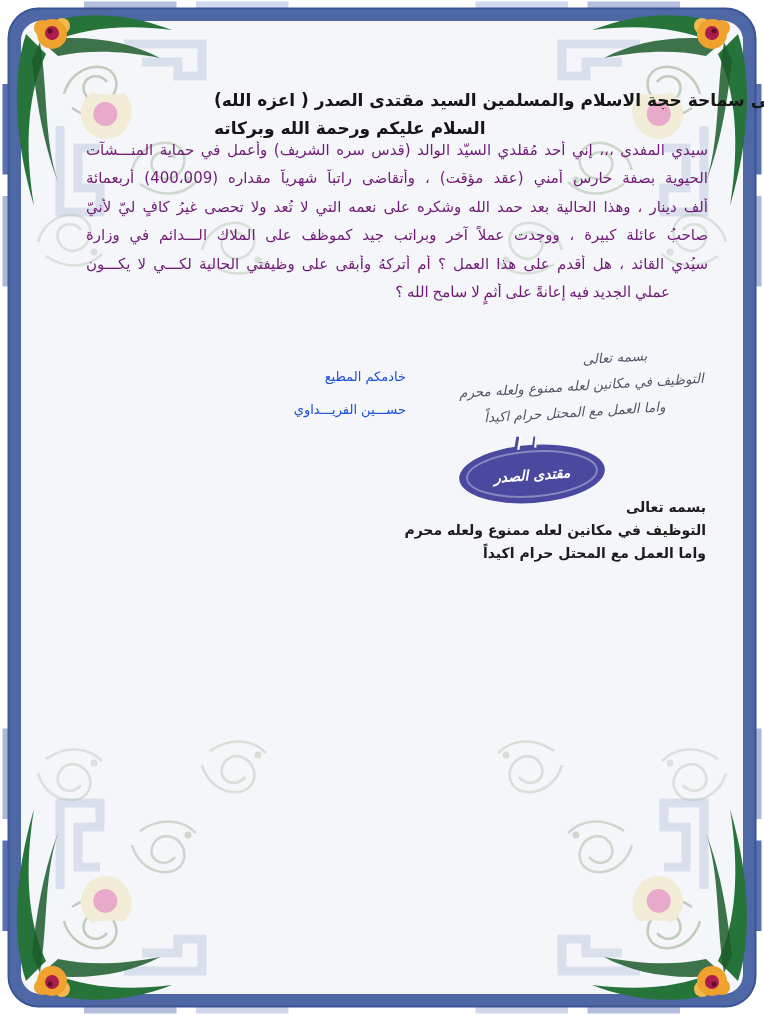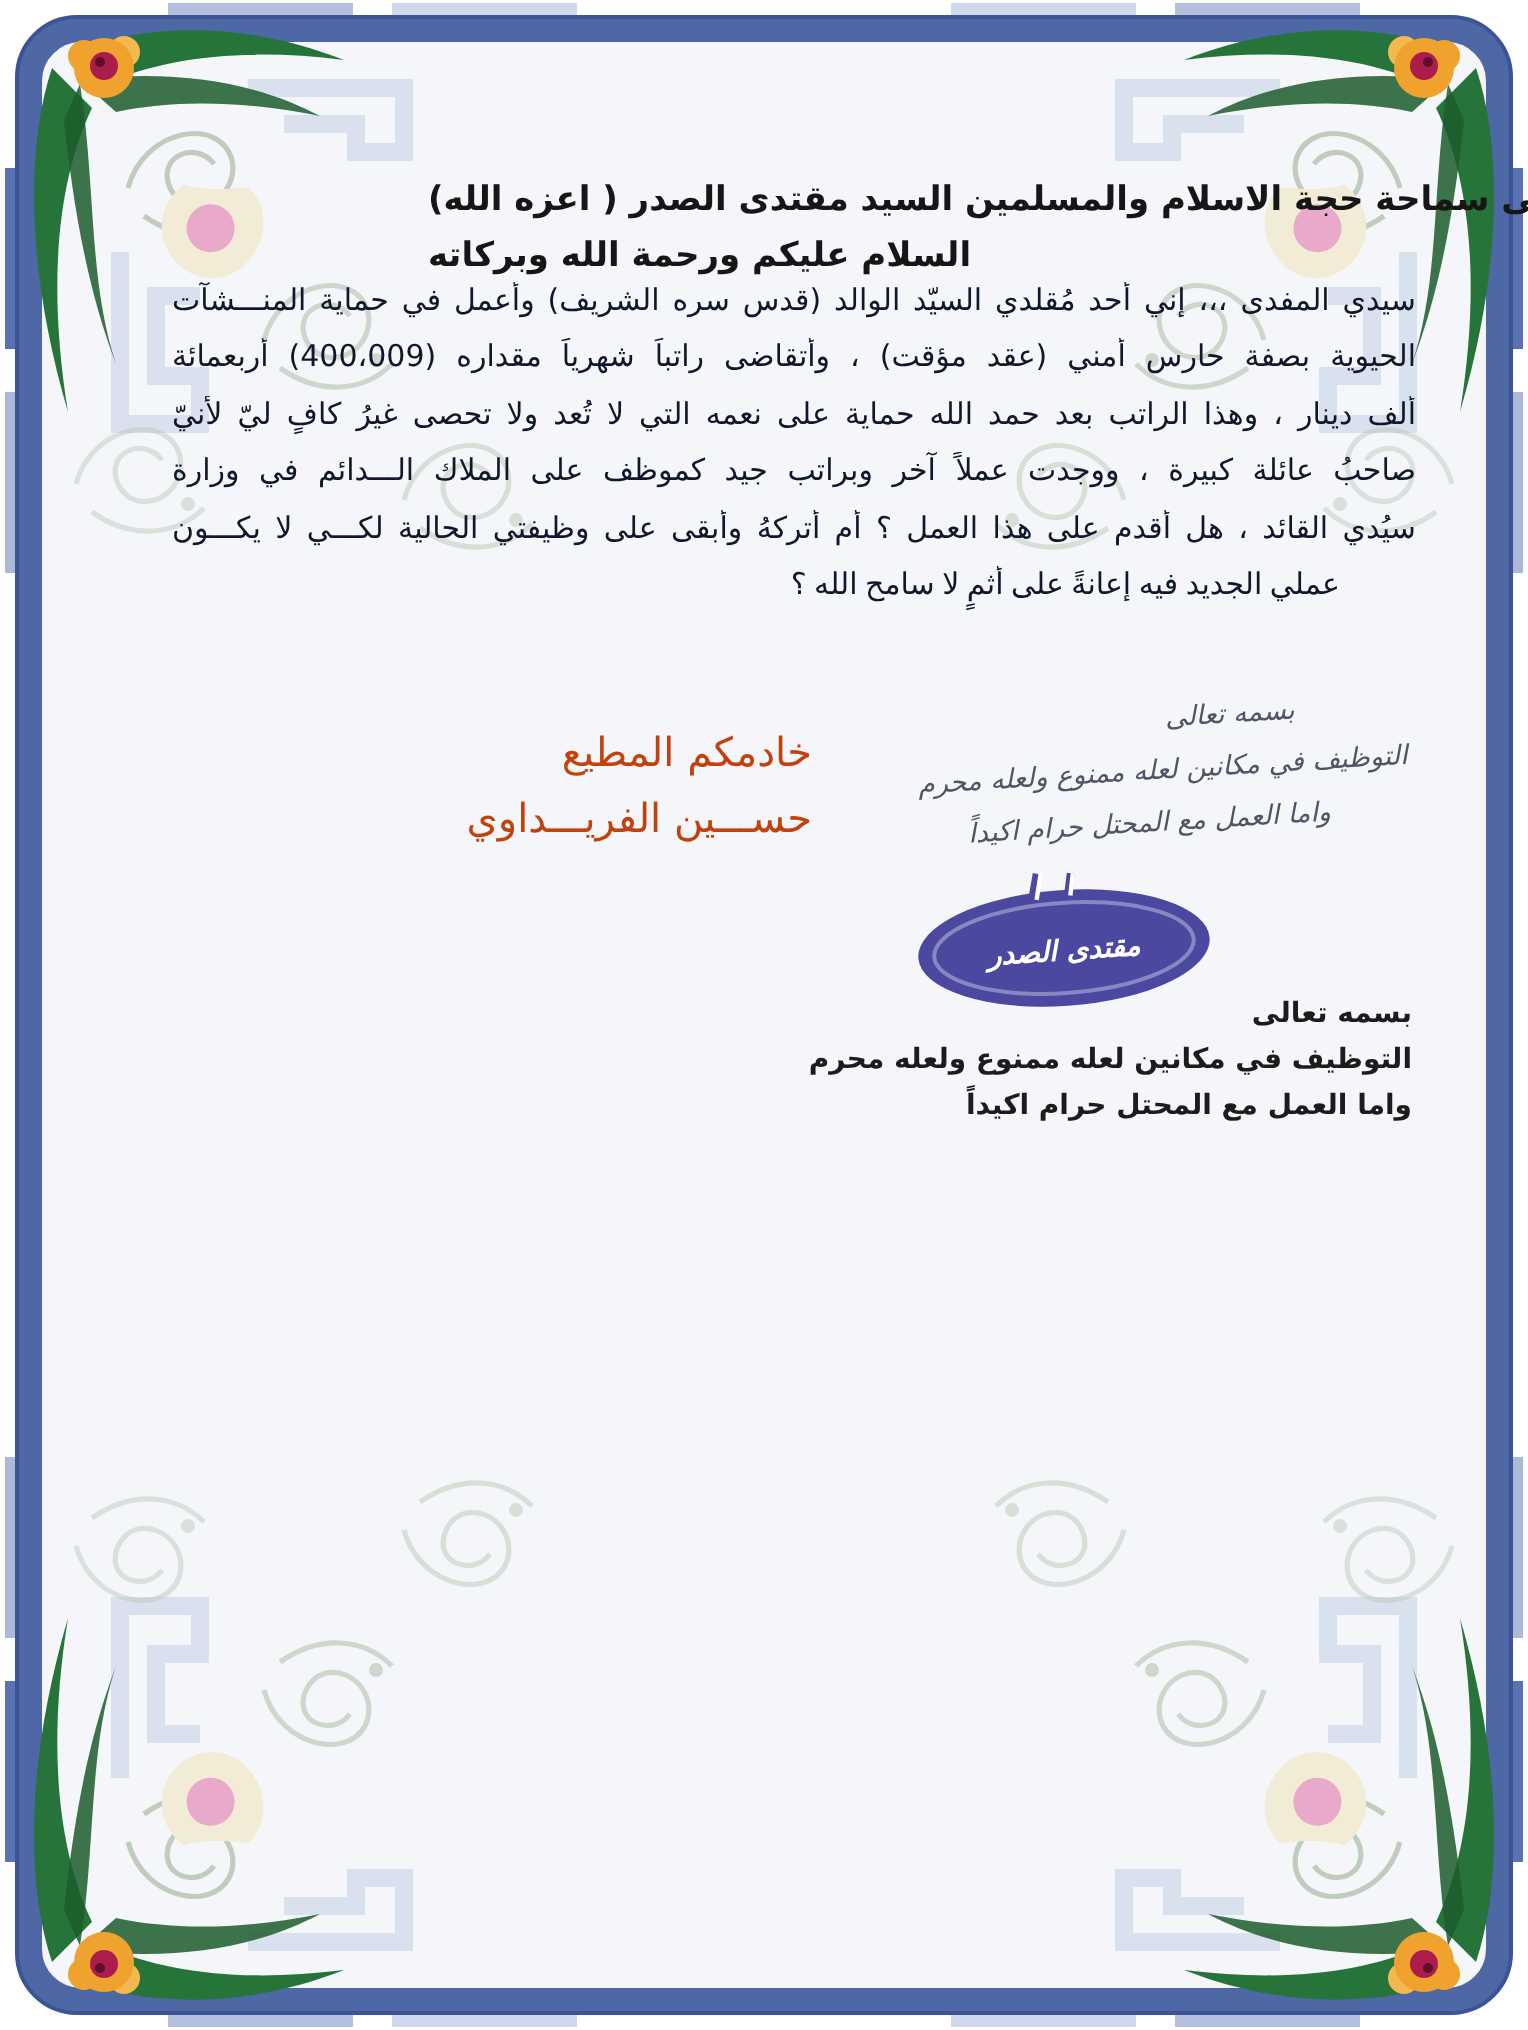--- a/index.html
+++ b/index.html
@@ -8,26 +8,26 @@
     background:#ffffff;overflow:hidden;
     font-family:"DejaVu Sans",sans-serif;
   }
   #border-svg{position:absolute;left:0;top:0;width:764px;height:1015px;}
   .content{position:absolute;left:0;top:0;width:764px;height:1015px;direction:rtl;color:#1f1f1f;}
 
   .header-block{position:absolute;left:214px;top:86px;white-space:nowrap;
     font-weight:bold;font-size:17px;line-height:28px;color:#161616;
     text-align:left;}
   .body-block{position:absolute;left:86px;top:141px;width:622px;font-size:15px;
-    color:#0f172a;}
+    color:#701a75;}
   .body-line{height:28.4px;overflow:hidden;text-align:justify;text-align-last:justify;}
   .body-line.last{text-align:left;text-align-last:right;padding-right:38px;font-family:Liberation Serif, serif;}
 
   .signature-block{position:absolute;left:206px;top:360px;width:200px;
-    font-size:20px;line-height:33px;text-align:right;color:#c2410c;}
+    font-size:13px;line-height:33px;text-align:right;color:#1d4ed8;}
 
   .handwritten-block{position:absolute;left:404px;top:348px;width:300px;
     font-size:13.5px;line-height:26px;color:#3f4457;font-style:italic;
     transform:rotate(-3.5deg);text-align:right;letter-spacing:.4px;opacity:.9;}
   .hw1{padding-right:55px;}
   .hw3{padding-right:40px;}
 
   .stamp-svg{position:absolute;left:444px;top:430px;}
 
   .typed-block{position:absolute;right:58px;top:496px;text-align:right;
@@ -103,21 +103,21 @@
   <div class="content">
 
     <div class="header-block">
       <div>الى سماحة حجة الاسلام والمسلمين السيد مقتدى الصدر ( اعزه الله)</div>
       <div>السلام عليكم ورحمة الله وبركاته</div>
     </div>
 
     <div class="body-block">
       <div class="body-line">سيدي المفدى ،،، إني أحد مُقلدي السيّد الوالد (قدس سره الشريف) وأعمل في حماية المنـــشآت</div>
       <div class="body-line">الحيوية بصفة حارس أمني (عقد مؤقت) ، وأتقاضى راتباً شهرياً مقداره (400،009) أربعمائة</div>
-      <div class="body-line">ألف دينار ، وهذا الراتب بعد حمد الله حماية على نعمه التي لا تُعد ولا تحصى غيرُ كافٍ ليّ لأنيّ</div>
+      <div class="body-line">ألف دينار ، وهذا الحالية بعد حمد الله وشكره على نعمه التي لا تُعد ولا تحصى غيرُ كافٍ ليّ لأنيّ</div>
       <div class="body-line">صاحبُ عائلة كبيرة ، ووجدت عملاً آخر وبراتب جيد كموظف على الملاك الـــدائم في وزارة</div>
       <div class="body-line">سيُدي القائد ، هل أُقدم على هذا العمل ؟ أم أتركهُ وأبقى على وظيفتي الحالية لكـــي لا يكـــون</div>
       <div class="body-line last">عملي الجديد فيه إعانةً على أثمٍ لا سامح الله ؟</div>
     </div>
 
     <div class="signature-block">
       <div>خادمكم المطيع</div>
       <div>حســـين الفريـــداوي</div>
     </div>
 

